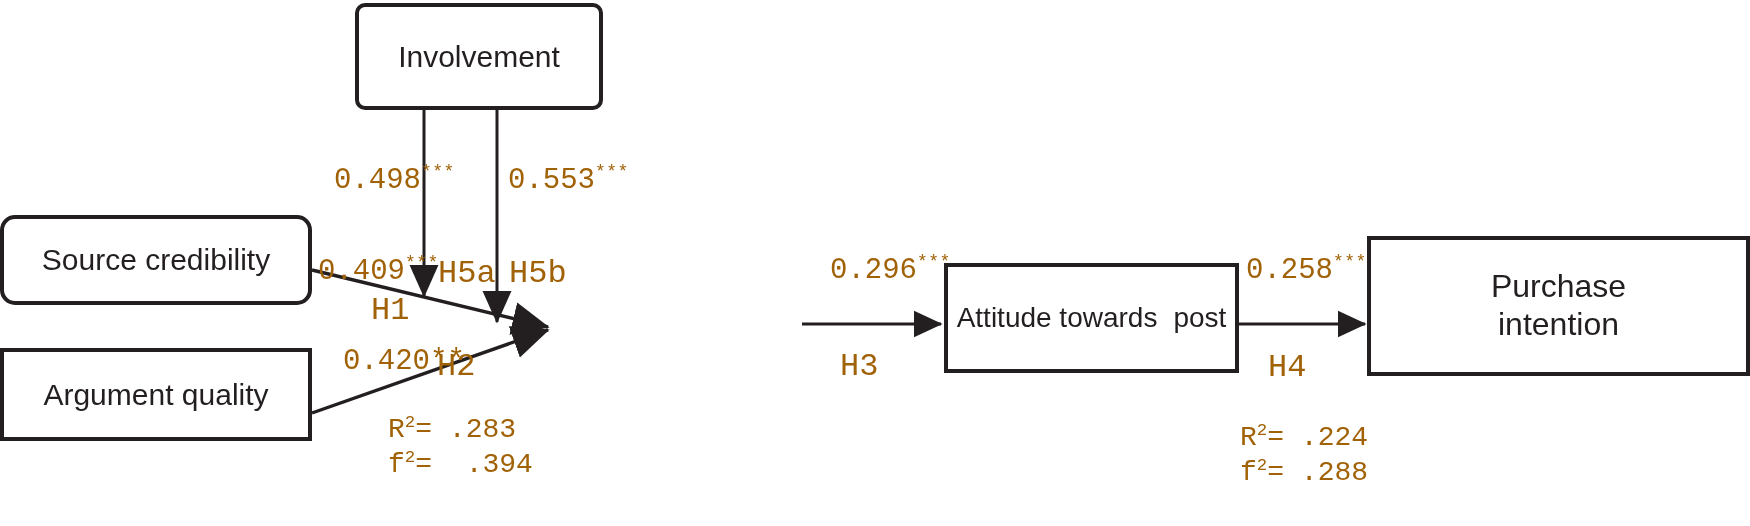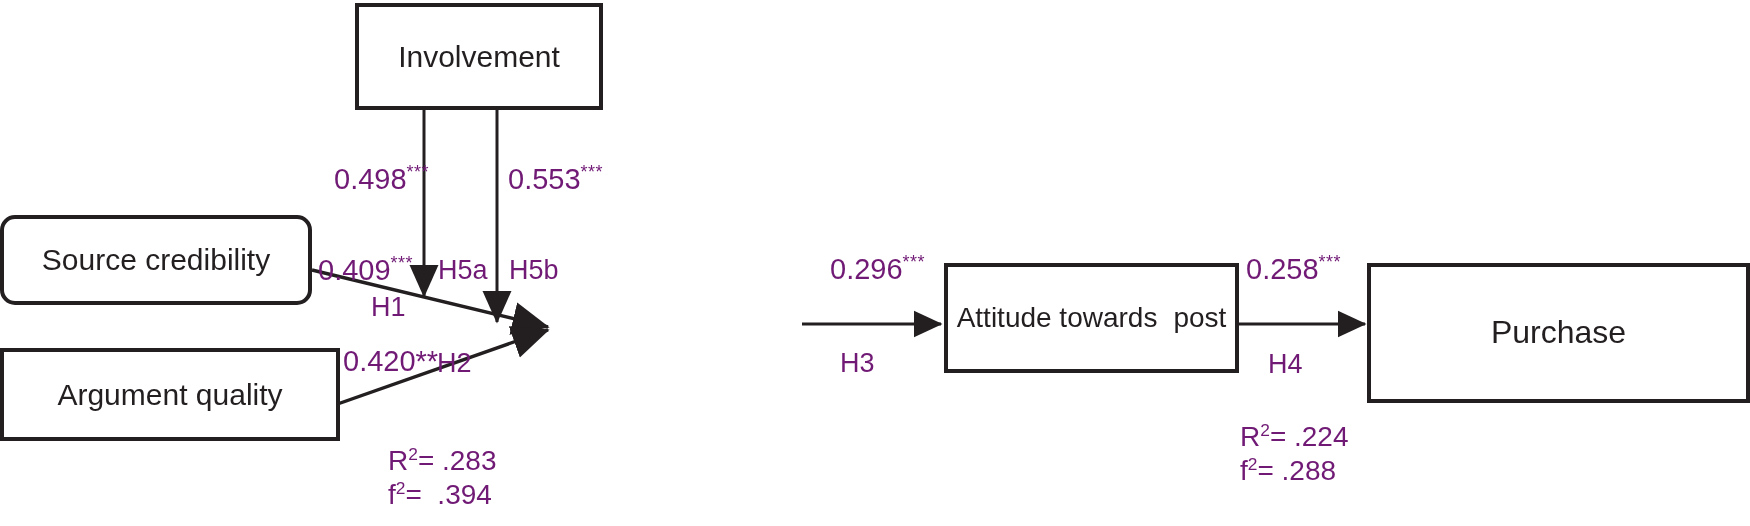--- a/index.html
+++ b/index.html
@@ -13,28 +13,28 @@
     display:flex;align-items:center;justify-content:center;
     font-family:"Liberation Sans","DejaVu Sans",sans-serif;
     color:#231f20;
     text-align:center;
     line-height:1.18;
     z-index:3;
   }
   .node span{display:block;padding:0 8px;}
   .lbl{
     position:absolute;
-    font-family:Liberation Sans, sans-serif;
-    color:#701a75;
+    font-family:Liberation Mono, monospace;
+    color:#a16207;
     white-space:nowrap;
     z-index:4;
   }
   .coef{font-size:29px;}
   .coef sup{font-size:0.62em;vertical-align:super;letter-spacing:0.5px;}
-  .hyp{font-size:27px;}
+  .hyp{font-size:32px;}
   .stat{font-size:28px;line-height:1.22;}
   .stat sup{font-size:0.62em;vertical-align:super;}
   .stat div{white-space:pre;}
 </style>
 </head>
 <body>
 
 <div id="stage">
 
   <svg id="edges" viewBox="0 0 1750 526">
@@ -53,40 +53,41 @@
 
     <line x1="312" y1="270" x2="548" y2="327" stroke="#231f20" stroke-width="3.4" marker-end="url(#ah)"></line>
 
     <line x1="312" y1="413" x2="548" y2="330" stroke="#231f20" stroke-width="3.4" marker-end="url(#ah)"></line>
 
     <line x1="802" y1="324" x2="941" y2="324" stroke="#231f20" stroke-width="3" marker-end="url(#ahb)"></line>
 
     <line x1="1239" y1="324" x2="1365" y2="324" stroke="#231f20" stroke-width="3" marker-end="url(#ahb)"></line>
   </svg>
 
-  <div class="node" style="left:355px;top:3px;width:248px;height:107px;font-size:30px;">
+  <div class="node" style="left:355px;top:3px;width:248px;height:107px;font-size:30px;border-radius:10px;">
     <span>Involvement</span>
   </div>
 
   <div class="node" style="left:0px;top:215px;width:312px;height:90px;font-size:30px;border-radius:15px;">
     <span>Source credibility</span>
   </div>
 
-  <div class="node" style="left:0px;top:348px;width:340px;height:93px;font-size:30px;">
+  <div class="node" style="left:0px;top:348px;width:312px;height:93px;font-size:30px;">
     <span>Argument quality</span>
   </div>
 
 
   <div class="node" style="left:944px;top:263px;width:295px;height:110px;font-size:28px;flex-direction:row;">
     <span>Attitude towards</span>
     <span>post</span>
   </div>
 
-  <div class="node" style="left:1367px;top:236px;width:383px;height:140px;font-size:32px;flex-direction:column;margin-top:27px;">
+  <div class="node" style="left:1367px;top:236px;width:383px;height:140px;font-size:32px;flex-direction:column;">
     <span>Purchase</span>
+    <span>intention</span>
   </div>
 
   <div class="lbl coef" style="left:334px;top:162px;">
     <span>0.498</span><sup>***</sup>
   </div>
 
   <div class="lbl coef" style="left:508px;top:162px;">
     <span>0.553</span><sup>***</sup>
   </div>
 
@@ -111,21 +112,21 @@
   <div class="lbl hyp" style="left:509px;top:255px;">H5b</div>
 
   <div class="lbl hyp" style="left:371px;top:292px;">H1</div>
 
   <div class="lbl hyp" style="left:437px;top:348px;">H2</div>
 
   <div class="lbl hyp" style="left:840px;top:348px;">H3</div>
 
   <div class="lbl hyp" style="left:1268px;top:349px;">H4</div>
 
-  <div class="lbl stat" style="left:388px;top:412px;margin-top:32px;">
+  <div class="lbl stat" style="left:388px;top:412px;">
     <div><span>R</span><sup>2</sup><span>= .283</span></div>
     <div><span>f</span><sup>2</sup><span>=  .394</span></div>
   </div>
 
 
   <div class="lbl stat" style="left:1240px;top:420px;">
     <div><span>R</span><sup>2</sup><span>= .224</span></div>
     <div><span>f</span><sup>2</sup><span>= .288</span></div>
   </div>
 

